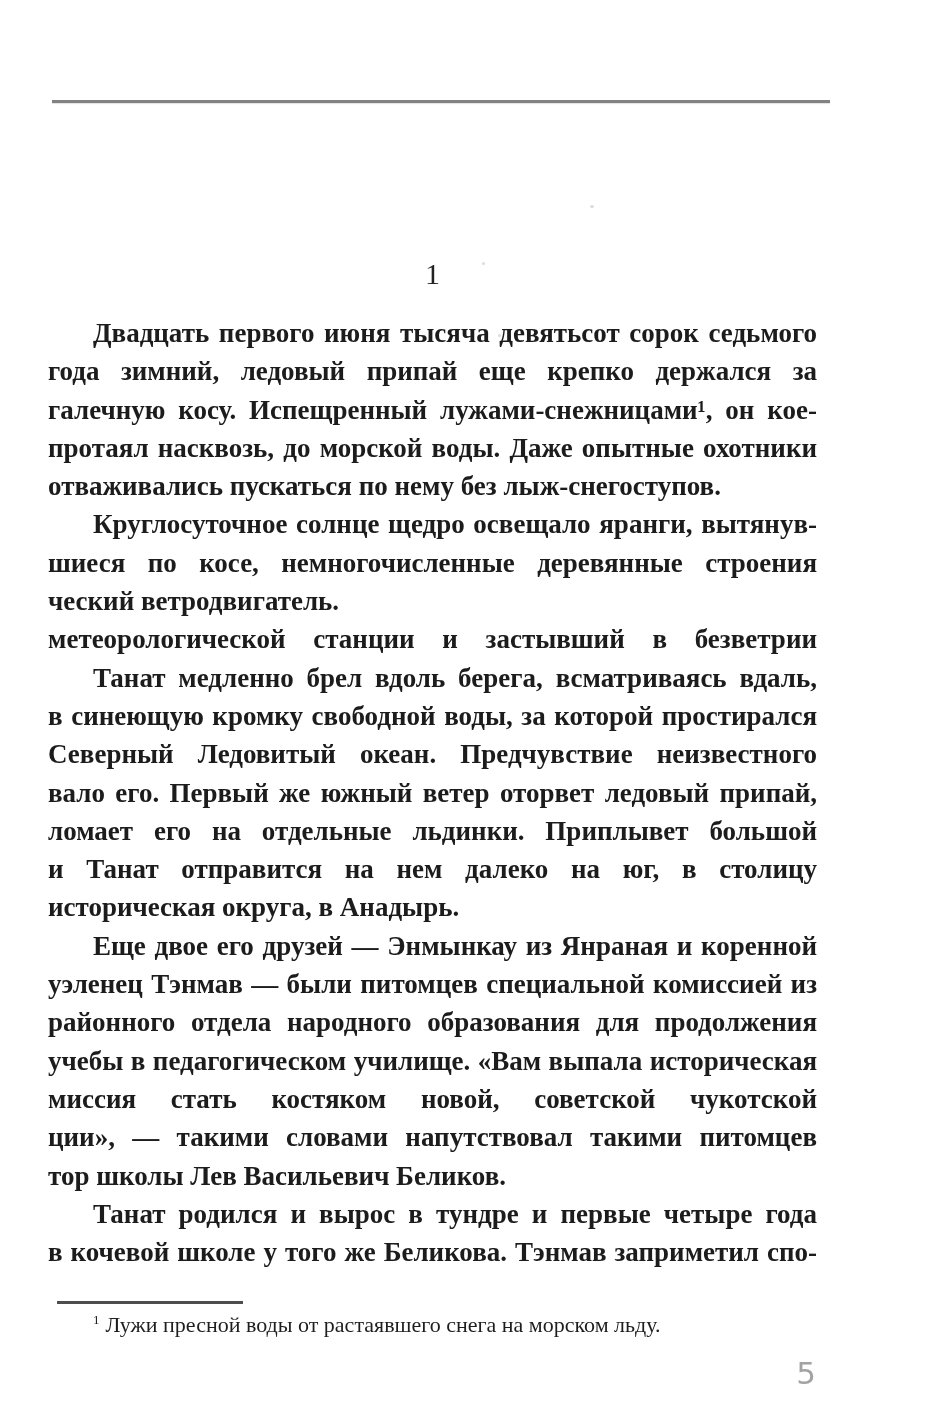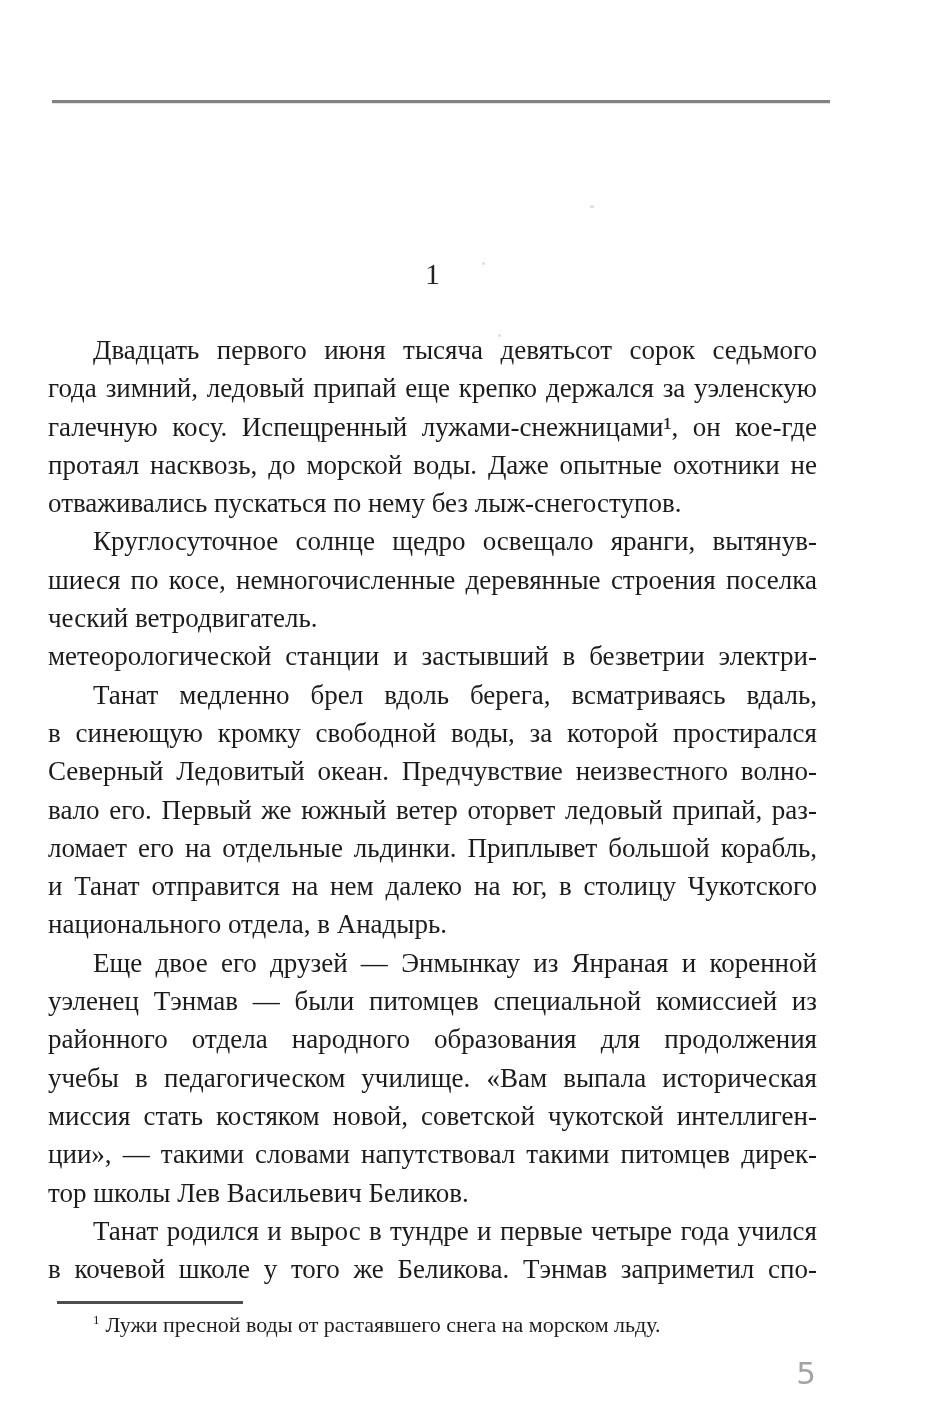--- a/index.html
+++ b/index.html
@@ -32,22 +32,23 @@
     width: 769px;
     height: 36px;
     line-height: 36px;
     text-align: center;
     font-size: 30px;
     color: #222222;
   }
   .text-block {
     position: absolute;
     left: 48px;
-    top: 331px;
+    top: 314px;
     width: 769px;
+    font-weight: bold;
   }
   .line {
     height: 38.3px;
     line-height: 38.3px;
     font-size: 27px;
     text-align: justify;
     text-align-last: justify;
     overflow: hidden;
   }
   .line.first {
@@ -124,21 +125,21 @@
     <div class="line">шиеся по косе, немногочисленные деревянные строения поселка</div>
     <div class="line pend">ческий ветродвигатель.</div>
     <div class="line">метеорологической станции и застывший в безветрии электри-</div>
 
     <div class="line first">Танат медленно брел вдоль берега, всматриваясь вдаль,</div>
     <div class="line">в синеющую кромку свободной воды, за которой простирался</div>
     <div class="line">Северный Ледовитый океан. Предчувствие неизвестного волно-</div>
     <div class="line">вало его. Первый же южный ветер оторвет ледовый припай, раз-</div>
     <div class="line">ломает его на отдельные льдинки. Приплывет большой корабль,</div>
     <div class="line">и Танат отправится на нем далеко на юг, в столицу Чукотского</div>
-    <div class="line pend">национального отдела, в Анадырь.</div>
+    <div class="line pend">историческая округа, в Анадырь.</div>
 
     <div class="line first">Еще двое его друзей — Энмынкау из Янраная и коренной</div>
     <div class="line">уэленец Тэнмав — были питомцев специальной комиссией из</div>
     <div class="line">районного отдела народного образования для продолжения</div>
     <div class="line">учебы в педагогическом училище. «Вам выпала историческая</div>
     <div class="line">миссия стать костяком новой, советской чукотской интеллиген-</div>
     <div class="line">ции», — такими словами напутствовал такими питомцев дирек-</div>
     <div class="line pend">тор школы Лев Васильевич Беликов.</div>
 
     <div class="line first">Танат родился и вырос в тундре и первые четыре года учился</div>

